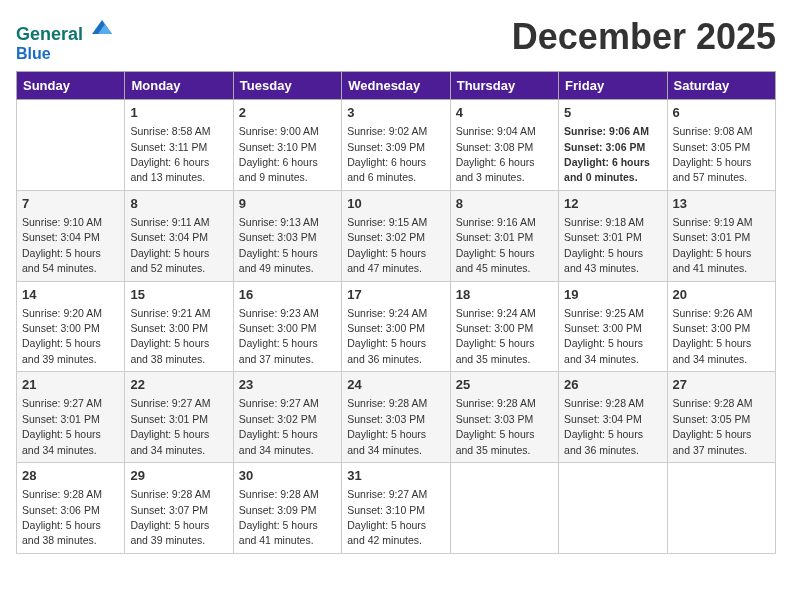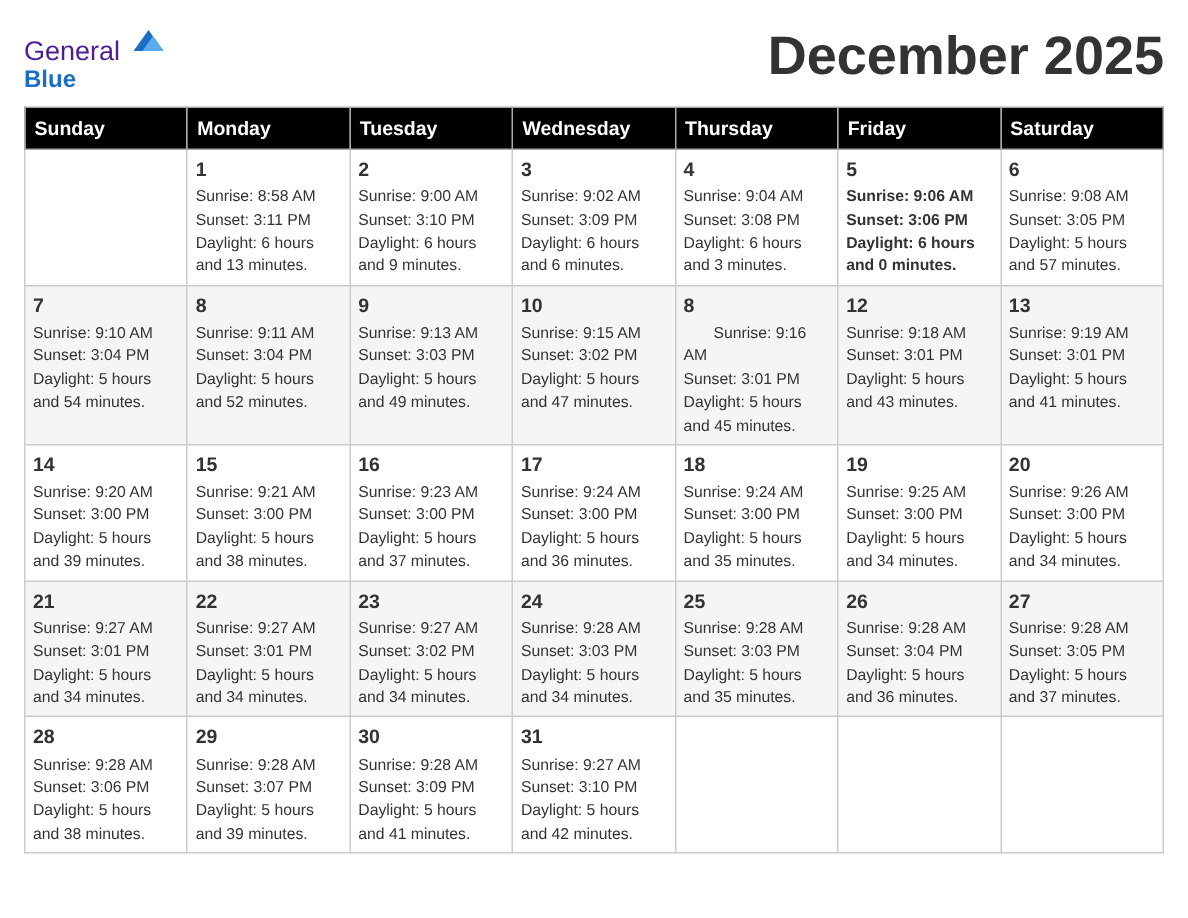--- a/index.html
+++ b/index.html
@@ -15,22 +15,22 @@
       justify-content: space-between;
       align-items: flex-start;
       margin-bottom: 8px;
     }
     .logo {
       display: flex;
       align-items: center;
     }
     .logo-text-general {
       font-size: 18px;
-      font-weight: normal;
-      color: #4c1d95;
+      font-weight: bold;
+      color: #0f766e;
       text-align: right;
     }
     .logo-text-blue {
       font-size: 16px;
       font-weight: bold;
       color: #1a6fc4;
     }
     .logo-icon {
       width: 24px;
       height: 24px;
@@ -47,21 +47,21 @@
     .location-subtitle {
       font-size: 15px;
       color: #555;
     }
     table {
       width: 100%;
       border-collapse: collapse;
       font-size: 11px;
     }
     thead tr th {
-      background-color: #000000;
+      background-color: #4c1d95;
       color: #fff;
       text-align: left;
       padding: 6px 6px;
       font-size: 13px;
       font-weight: bold;
       border: 1px solid #aaa;
     }
     tbody tr td {
       vertical-align: top;
       border: 1px solid #ccc;
@@ -162,21 +162,21 @@
 Daylight: 5 hours
 and 52 minutes.</span></td>
         <td><span class="day-number">9</span><span class="day-info" style="white-space: pre-line;">Sunrise: 9:13 AM
 Sunset: 3:03 PM
 Daylight: 5 hours
 and 49 minutes.</span></td>
         <td><span class="day-number">10</span><span class="day-info" style="white-space: pre-line;">Sunrise: 9:15 AM
 Sunset: 3:02 PM
 Daylight: 5 hours
 and 47 minutes.</span></td>
-        <td><span class="day-number">8</span><span class="day-info" style="white-space: pre-line; margin-left: 20px;">Sunrise: 9:16 AM
+        <td><span class="day-number">8</span><span class="day-info" style="white-space: pre-line;">Sunrise: 9:16 AM
 Sunset: 3:01 PM
 Daylight: 5 hours
 and 45 minutes.</span></td>
         <td><span class="day-number">12</span><span class="day-info" style="white-space: pre-line;">Sunrise: 9:18 AM
 Sunset: 3:01 PM
 Daylight: 5 hours
 and 43 minutes.</span></td>
         <td><span class="day-number">13</span><span class="day-info" style="white-space: pre-line;">Sunrise: 9:19 AM
 Sunset: 3:01 PM
 Daylight: 5 hours

